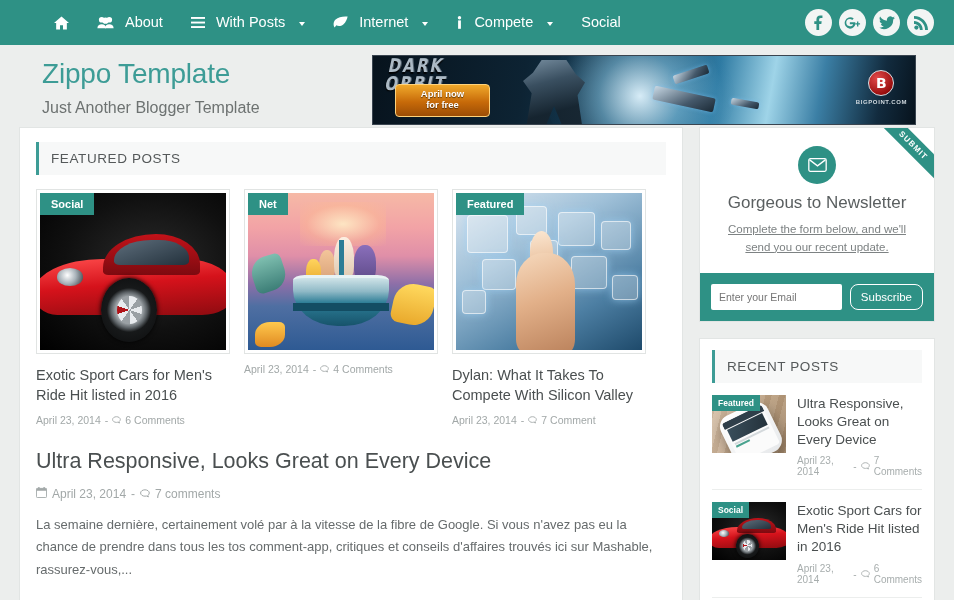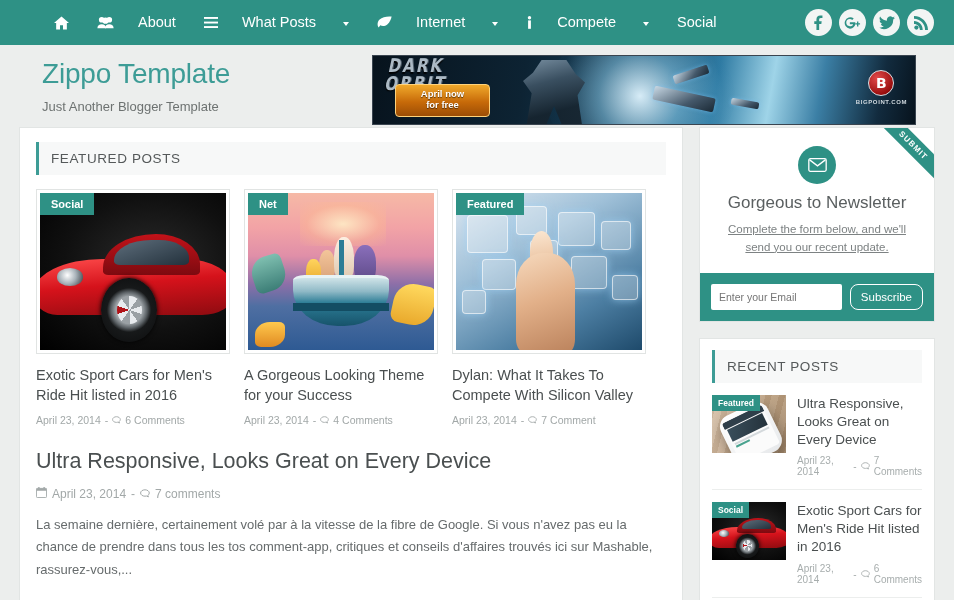--- a/index.html
+++ b/index.html
@@ -15,21 +15,21 @@
   .topnav {
     height: 45px;
     background: #2e9185;
     display: flex;
     align-items: center;
     padding: 0 20px 0 40px;
     position: relative;
   }
   .nav-items { display: flex; align-items: center; gap: 0px; flex: 1; }
   .nav-item {
-    display: flex; align-items: center; gap: 24px;
+    display: flex; align-items: center; gap: 11px;
     color: #ffffff;
     font-size: 14.5px;
     padding: 0 14px;
     height: 45px;
     line-height: 45px;
     white-space: nowrap;
     cursor: pointer;
   }
   .nav-item .caret {
     width: 0; height: 0;
@@ -62,21 +62,21 @@
   .brand { flex: 0 0 330px; padding-top: 8px; }
   .brand-title {
     font-size: 28px;
     color: #3d9c96;
     font-weight: normal;
     letter-spacing: -0.2px;
     line-height: 1.1;
     cursor: pointer;
   }
   .brand-sub {
-    font-size: 13px;
+    font-size: 16px;
     color: #6d7271;
     margin-top: 9px;
   }
 
   
   .banner {
     width: 545px; height: 70px;
     margin-top: 4px;
     position: relative;
     overflow: hidden;
@@ -482,21 +482,21 @@
     </div>
 
     <div class="nav-item">
       <span class="nav-icon">
         <svg width="14" height="11" viewBox="0 0 14 11">
           <rect y="0" width="14" height="1.9" fill="#fff"></rect>
           <rect y="4.6" width="14" height="1.9" fill="#fff"></rect>
           <rect y="9.1" width="14" height="1.9" fill="#fff"></rect>
         </svg>
       </span>
-      <span>What Posts</span>
+      <span>With Posts</span>
       <span class="caret"></span>
     </div>
 
     <div class="nav-item">
       <span class="nav-icon">
         <svg width="15" height="13" viewBox="0 0 15 13">
             <path fill="#fff" d="M14.6.6C9.8.2 5.3 1 2.6 3.6-.1 6.2.3 9.9 1.6 11.4l1.8-2.2c1.3 1 4.3 1.3 6.9-.7 2.6-2 3.9-5.5 4.3-7.9z"></path>
           </svg>
       </span>
       <span>Internet</span>
@@ -619,21 +619,20 @@
               <div class="p1"></div>
                 <div class="p2"></div>
                 <div class="p3"></div>
                 <div class="p4"></div>
               <div class="mast"></div>
                 <div class="hull"></div>
                 <div class="stripe"></div>
             </div>
           </div>
         </div>
-        <div class="ftitle">A Gorgeous Looking Theme for your Success</div>
         <div class="fmeta">
           <span>April 23, 2014</span>
           <span>-</span>
           <span>
             <svg width="9" height="8" viewBox="0 0 10 9">
                 <path fill="none" stroke="#a2a8a8" stroke-width="1" d="M5 .8C2.5.8.6 2.2.6 4S2.5 7.2 5 7.2c.5 0 1-.1 1.4-.2l2 .9-.5-1.6c.8-.6 1.4-1.4 1.4-2.3 0-1.8-2-3.2-4.3-3.2z"></path>
               </svg>
           </span>
           <span>4 Comments</span>
         </div>

